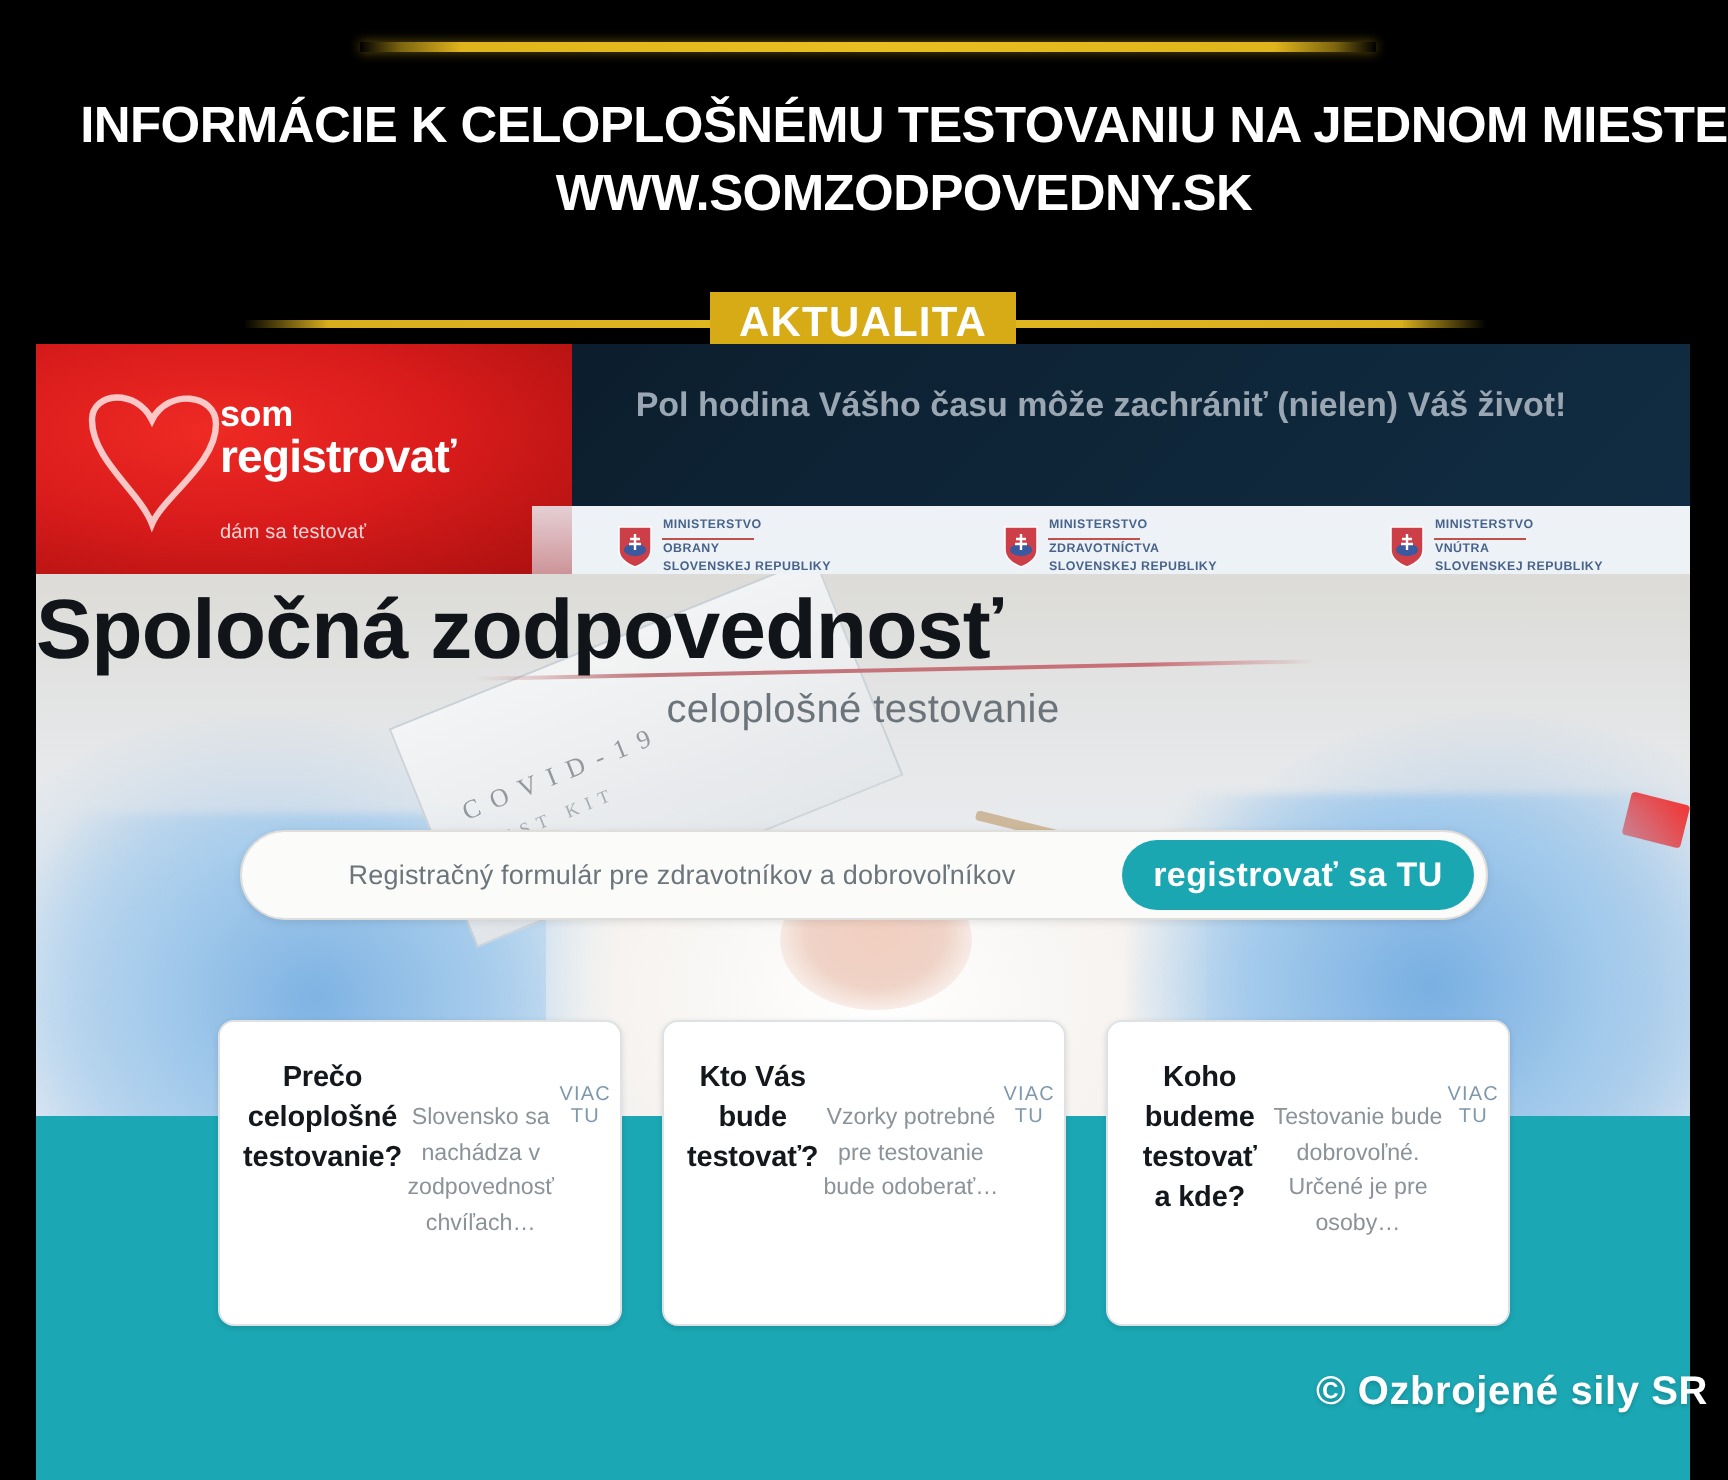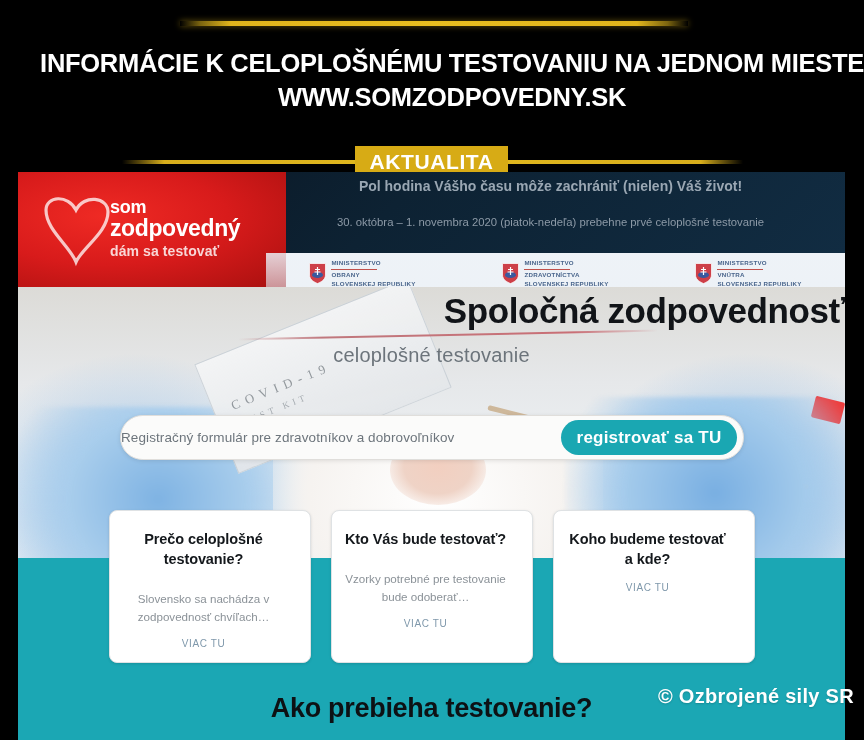--- a/index.html
+++ b/index.html
@@ -62,41 +62,41 @@
     position: absolute; left: 18px; top: 172px; width: 827px; height: 568px;
     background: #ffffff; overflow: hidden;
   }
 
   
   .site-topbar {
     position: absolute; left: 0; top: 0; width: 827px; height: 81px;
     background: linear-gradient(135deg, #0a1420 0%, #0d2233 45%, #112c42 100%);
   }
   .topbar-tag {
-    position: absolute; left: 240px; top: 6px; width: 585px;
-    text-align: center; color: #9aa7b3; font-weight: bold; font-size: 14px;
+    position: absolute; left: 240px; top: 21px; width: 585px;
+    text-align: center; color: #9aa7b3; font-weight: bold; font-size: 17px;
     white-space: nowrap;
   }
   .topbar-sub {
     position: absolute; left: 240px; top: 44px; width: 585px;
     text-align: center; color: #8d9aa7; font-size: 11.3px; white-space: nowrap;
   }
 
   
   .logo-block {
     position: absolute; left: 0; top: 0; width: 268px; height: 115px;
     background: radial-gradient(ellipse at 32% 38%, #ef2a24 0%, #d81b1b 48%, #a8100f 100%);
     overflow: hidden;
   }
   .logo-heart { position: absolute; left: 20px; top: 16px; width: 80px; height: 80px; }
   .logo-text { position: absolute; left: 92px; top: 26px; color: #fff; }
   .logo-text .lt1 { font-size: 18px; font-weight: bold; line-height: 1.0; letter-spacing: -0.2px; }
   .logo-text .lt2 { font-size: 23px; font-weight: bold; line-height: 1.05; letter-spacing: -0.4px; }
   .logo-text .lt3 {
-    font-size: 14px; font-weight: bold; line-height: 1.3; margin-top: 2px;
+    font-size: 10px; font-weight: normal; line-height: 1.3; margin-top: 20px;
     color: rgba(255,255,255,0.82); letter-spacing: 0.1px;
   }
 
   
   .ministries {
     position: absolute; left: 248px; top: 81px; width: 579px; height: 42px;
     display: flex; align-items: center; justify-content: space-around;
     background: linear-gradient(to bottom, rgba(235,240,246,0.85), rgba(222,231,240,0.55));
   }
   .ministry { display: flex; align-items: center; gap: 5px; opacity: 0.85; }
@@ -161,38 +161,38 @@
     background: #ef3c3c; transform: rotate(14deg); border-radius: 2px;
   }
   
   .pink-line {
     position: absolute; left: 220px; top: 47px; width: 420px; height: 2px;
     background: linear-gradient(to right, rgba(200,120,125,0), #c0787d 20%, #c96f76 80%, rgba(200,120,125,0));
     transform: rotate(-1.2deg);
   }
 
   .hero-title {
-    position: absolute; left: 0; top: 4px; width: 827px; text-align: right;
-    font-size: 35px; font-weight: bold; color: #111418; letter-spacing: -0.4px;
+    position: absolute; left: 0; top: 4px; width: 827px; text-align: left;
+    font-size: 42px; font-weight: bold; color: #111418; letter-spacing: -0.4px;
   }
   .hero-sub {
     position: absolute; left: 0; top: 57px; width: 827px; text-align: center;
     font-size: 20px; color: #6c747b; letter-spacing: 0.2px;
   }
 
   
   .reg-bar {
     position: absolute; left: 102px; top: 243px; width: 624px; height: 45px;
     background: #fbfbfa; border-radius: 26px;
     border: 1px solid #e0dedb;
     box-shadow: 0 1px 4px rgba(0,0,0,0.10);
     display: flex; align-items: center;
   }
   .reg-label {
-    flex: 1; font-size: 13.5px; color: #6d757c;
+    flex: 1; text-align: center; font-size: 13.5px; color: #6d757c;
     letter-spacing: 0.1px;
   }
   .reg-btn {
     width: 176px; height: 35px; margin-right: 6px; flex: none;
     background: #1AA7B2; border-radius: 20px; border: none;
     color: #ffffff; font-weight: bold; font-size: 17px;
     font-family: "Liberation Sans", sans-serif;
     letter-spacing: 0.2px; cursor: pointer;
   }
 
@@ -204,22 +204,22 @@
 
   
   .cards {
     position: absolute; left: 0; top: 338px; width: 827px; height: 160px;
     display: flex; justify-content: center; gap: 20px;
   }
   .card {
     width: 202px; height: 153px; background: #ffffff;
     border-radius: 8px; border: 1px solid #dfe2e4;
     box-shadow: 0 1px 3px rgba(0,0,0,0.12);
-    padding: 18px 24px 10px 12px;
-    display: flex; flex-direction: column; align-items: center;
+    padding: 18px 4px 10px 12px;
+    display: flex; align-items: flex-start;
   }
   .card-title {
     font-size: 14.5px; font-weight: bold; color: #14181c; text-align: center;
     line-height: 1.38; letter-spacing: -0.1px;
   }
   .card-desc {
     margin-top: 21px; font-size: 11.6px; color: #8b9298; text-align: center;
     line-height: 1.52;
   }
   .card-link {
@@ -258,30 +258,29 @@
       <div class="aktualita-line left"></div>
       <div class="aktualita-line right"></div>
       <div class="aktualita-badge">AKTUALITA</div>
     </div>
   </div>
 
   <div class="site">
 
     <div class="site-topbar">
       <div class="topbar-tag">Pol hodina Vášho času môže zachrániť (nielen) Váš život!</div>
-      <div class="topbar-sub">30. októbra – 1. novembra 2020 (piatok-nedeľa) prebehne prvé celoplošné testovanie</div>
     </div>
 
     <div class="logo-block">
       <svg class="logo-heart" viewBox="0 0 80 80">
         <path d="M8 22 C8 8, 30 6, 38 22 C46 6, 70 9, 70 24 C70 44, 44 60, 38 74 C32 58, 8 42, 8 22 Z" fill="none" stroke="rgba(255,255,255,0.75)" stroke-width="3.2" stroke-linecap="round"></path>
       </svg>
       <div class="logo-text">
         <div class="lt1">som</div>
-        <div class="lt2">zodpovedný</div>
+        <div class="lt2">registrovať</div>
         <div class="lt3">dám sa testovať</div>
       </div>
     </div>
 
     <div class="ministries">
       <div class="ministry">
         <svg class="crest" viewBox="0 0 34 42">
           <path d="M1 1 H33 V24 C33 34, 22 39, 17 41 C12 39, 1 34, 1 24 Z" fill="#c8202a" stroke="#fff" stroke-width="1.5"></path>
           <path d="M17 30 C13 30, 6 28, 6 24 C6 20, 11 18, 17 18 C23 18, 28 20, 28 24 C28 28, 21 30, 17 30 Z" fill="#1b3f8f"></path>
           <path d="M17 8 V24 M12 13 H22 M11 18 H23" stroke="#fff" stroke-width="2.4" fill="none"></path>
@@ -352,22 +351,22 @@
         <div class="card-desc">Slovensko sa nachádza v zodpovednosť chvíľach…</div>
         <div class="card-link">VIAC TU</div>
       </div>
       <div class="card">
         <div class="card-title">Kto Vás bude testovať?</div>
         <div class="card-desc">Vzorky potrebné pre testovanie bude odoberať…</div>
         <div class="card-link">VIAC TU</div>
       </div>
       <div class="card">
         <div class="card-title">Koho budeme testovať a kde?</div>
+        <div class="card-desc">Testovanie bude dobrovoľné. Určené je pre osoby…</div>
         <div class="card-link">VIAC TU</div>
       </div>
     </div>
 
-    <div class="bottom-heading">Ako prebieha testovanie?</div>
   </div>
 
   <div class="watermark">© Ozbrojené sily SR</div>
 
 </div>
 
 </body></html>

